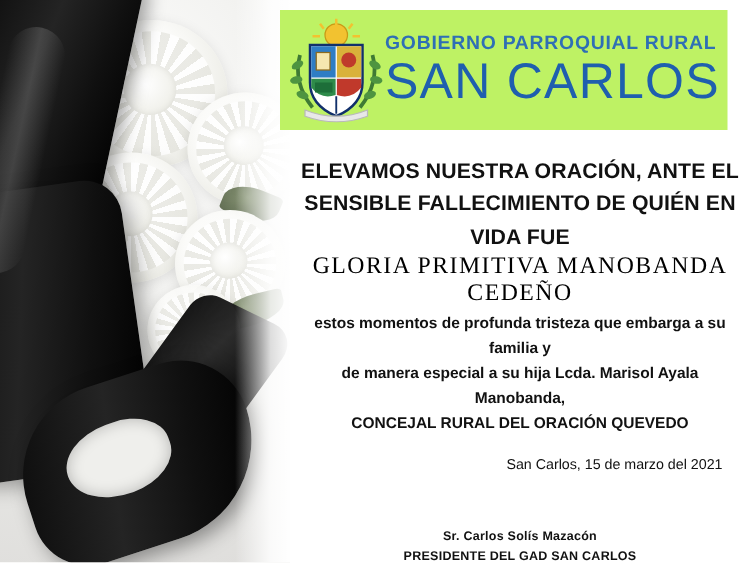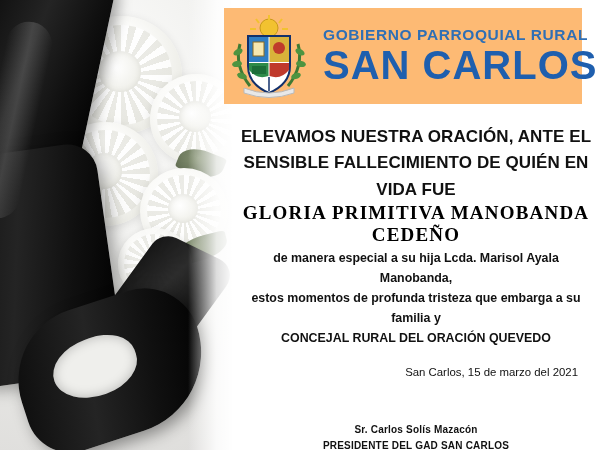--- a/index.html
+++ b/index.html
@@ -157,24 +157,24 @@
     height: 450px;
   }
 
   
   .logo-band {
     position: absolute;
     left: -8px;
     top: 8px;
     width: 358px;
     height: 96px;
-    background: #fdba74;
+    background: #bef264;
     display: flex;
     align-items: center;
-    gap: 15px;
+    gap: 0;
     padding-left: 6px;
     box-sizing: border-box;
   }
   .shield {
     width: 78px;
     height: 84px;
     position: relative;
     flex: 0 0 auto;
   }
   .shield svg { display: block; }
@@ -189,21 +189,21 @@
     font-size: 15.5px;
     letter-spacing: .6px;
     color: #2f6fb5;
     font-weight: bold;
     white-space: nowrap;
   }
   .logo-main {
     font-size: 40px;
     letter-spacing: 1px;
     color: #1f5fae;
-    font-weight: bold;
+    font-weight: normal;
     white-space: nowrap;
     margin-top: 3px;
   }
 
   .block {
     position: absolute;
     left: 0;
     width: 368px;
     text-align: center;
     color: #111111;
@@ -212,21 +212,21 @@
     top: 124px;
     font-size: 17px;
     font-weight: bold;
     line-height: 1.55;
     letter-spacing: .1px;
   }
   .name {
     top: 202px;
     font-family: "Liberation Serif", serif;
     font-size: 19px;
-    font-weight: bold;
+    font-weight: normal;
     letter-spacing: 1.2px;
     color: #000000;
   }
   .body-text {
     top: 248px;
     font-size: 12.4px;
     font-weight: bold;
     line-height: 1.62;
     padding: 0 16px;
     box-sizing: border-box;
@@ -326,22 +326,22 @@
     </div>
 
     <div class="block lead">
       <span class="line">ELEVAMOS NUESTRA ORACIÓN, ANTE EL</span><br>
       <span class="line">SENSIBLE FALLECIMIENTO DE QUIÉN EN VIDA FUE</span>
     </div>
 
     <div class="block name">GLORIA  PRIMITIVA  MANOBANDA  CEDEÑO</div>
 
     <div class="block body-text">
+      <span class="line">estos momentos de profunda tristeza que embarga a su familia y</span>
       <span class="line">de manera especial a su hija Lcda. Marisol Ayala Manobanda,</span>
-      <span class="line">estos momentos de profunda tristeza que embarga a su familia y</span>
       <span class="line">CONCEJAL RURAL DEL ORACIÓN QUEVEDO</span>
     </div>
 
     <div class="block date">San Carlos, 15 de marzo del 2021</div>
 
     <div class="block signature">
       <span class="line">Sr.  Carlos Solís Mazacón</span>
       <span class="line">PRESIDENTE DEL GAD SAN CARLOS</span>
     </div>
 

